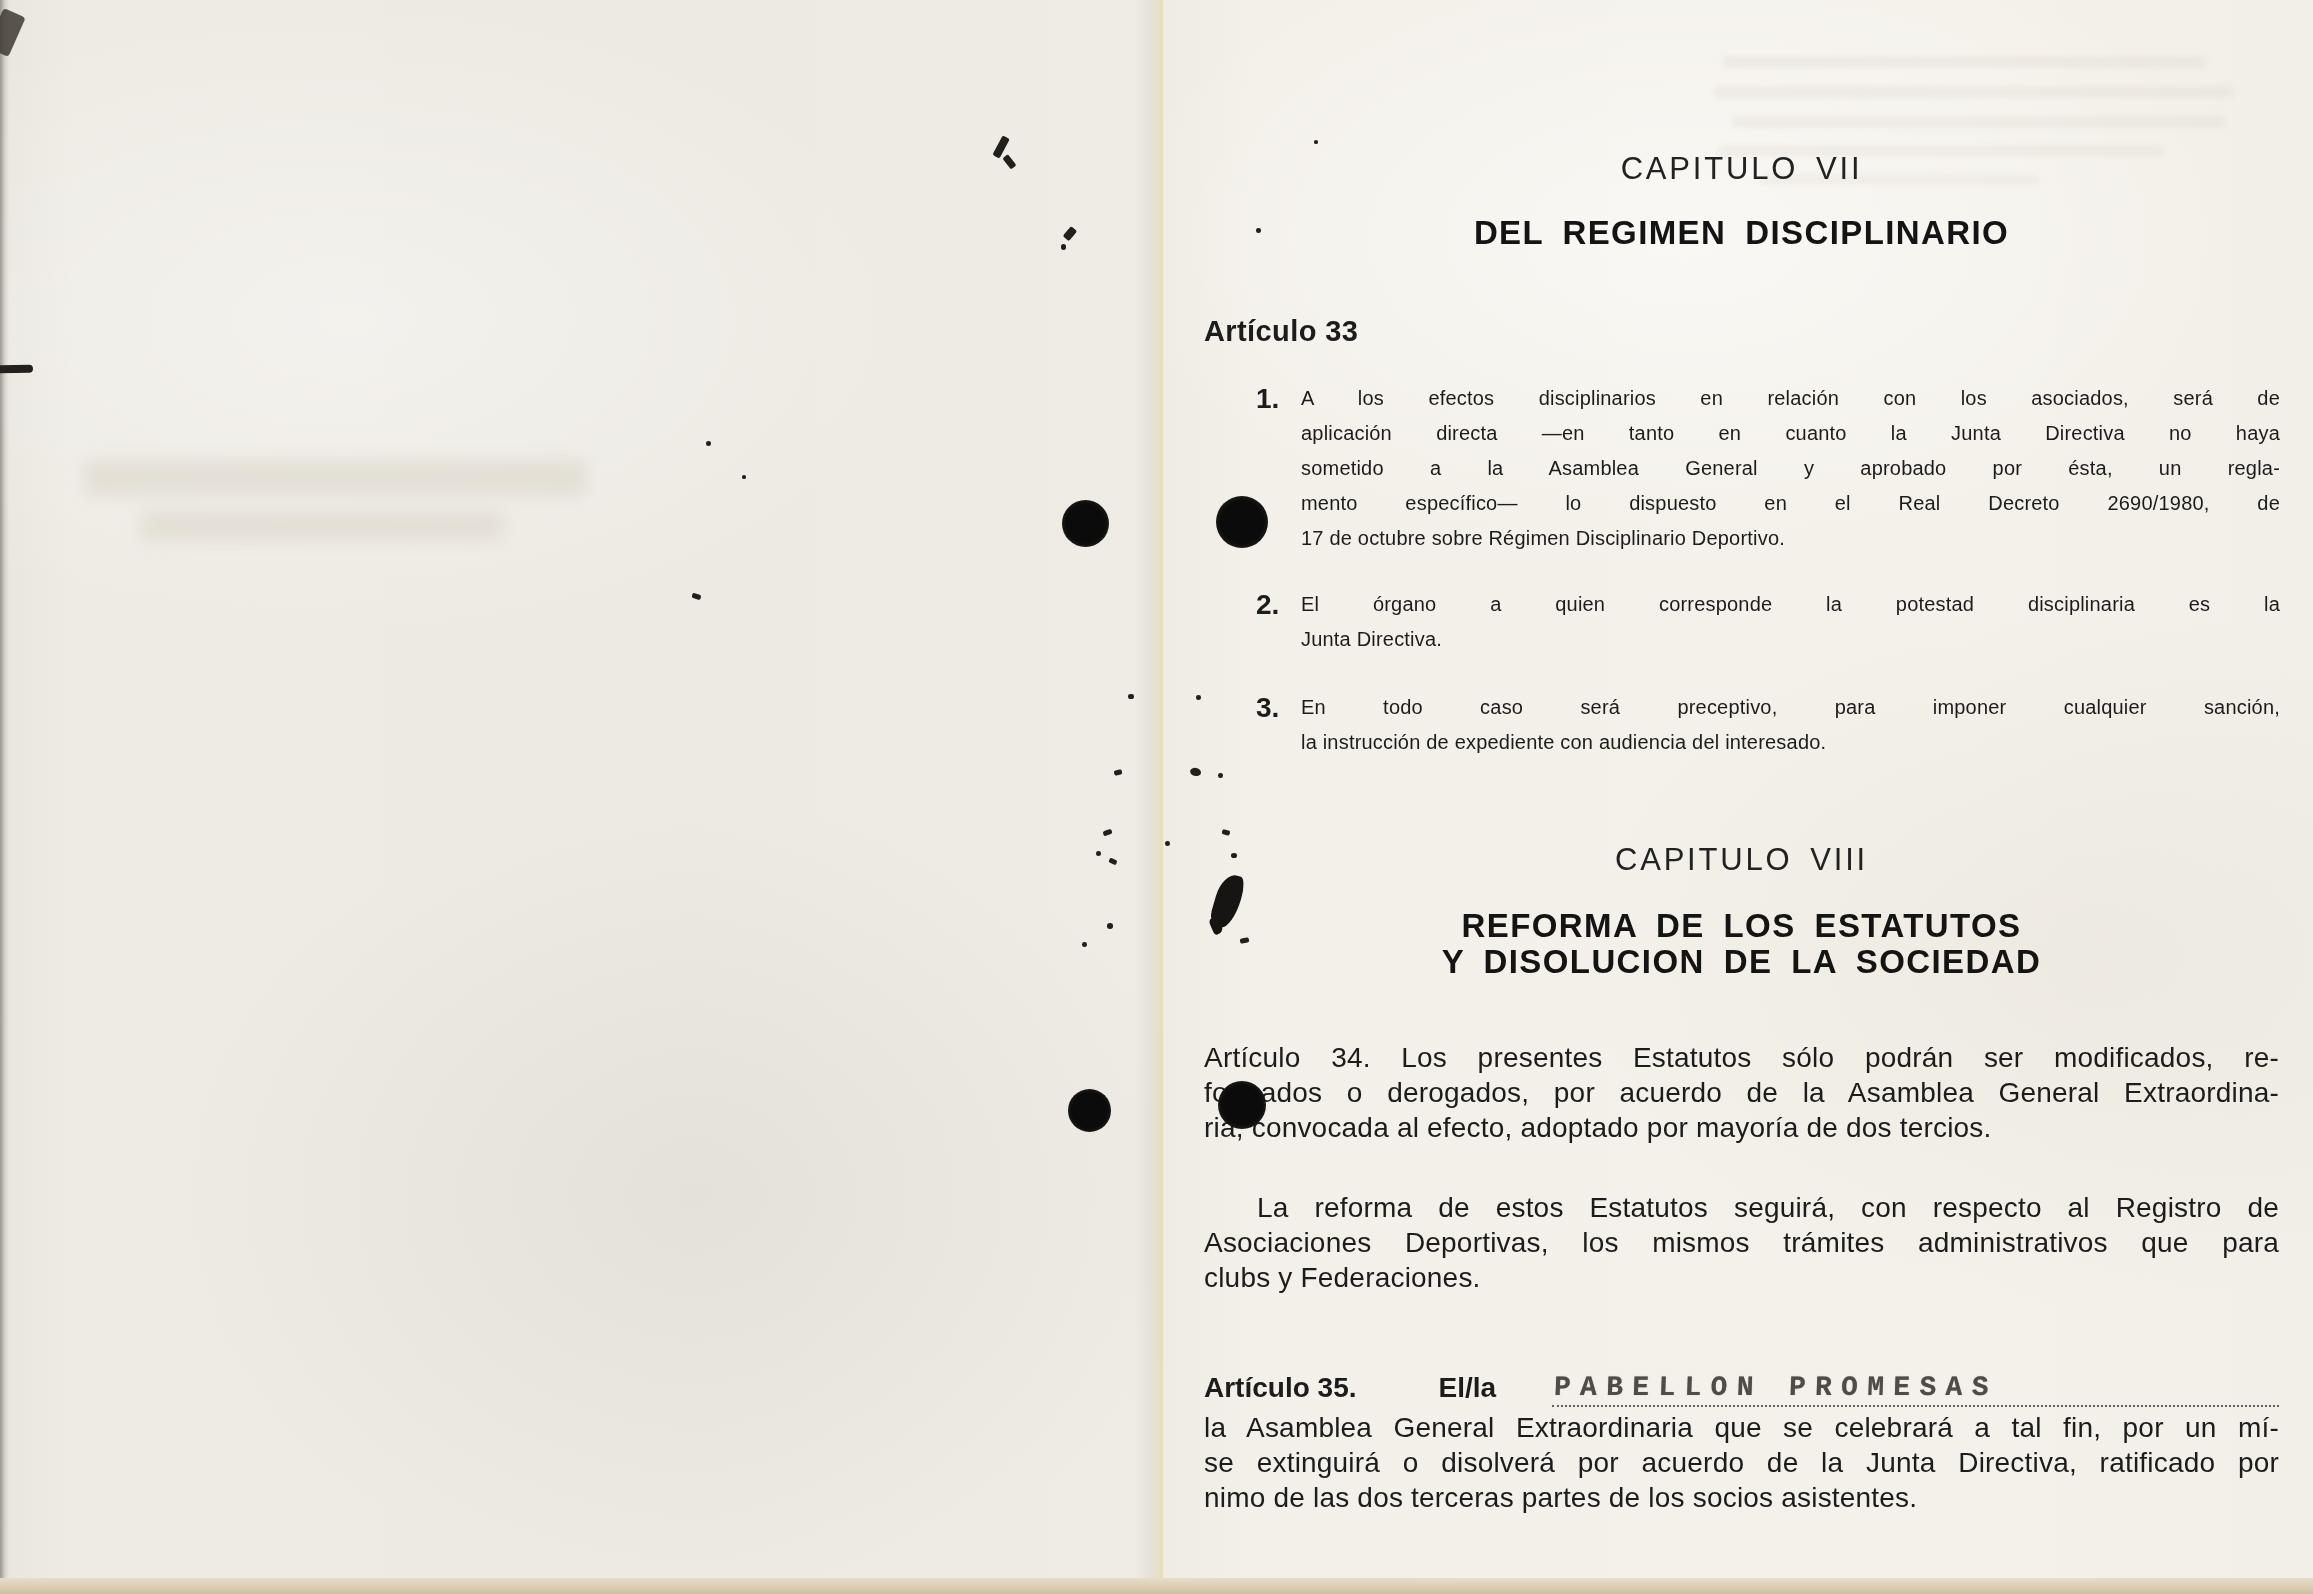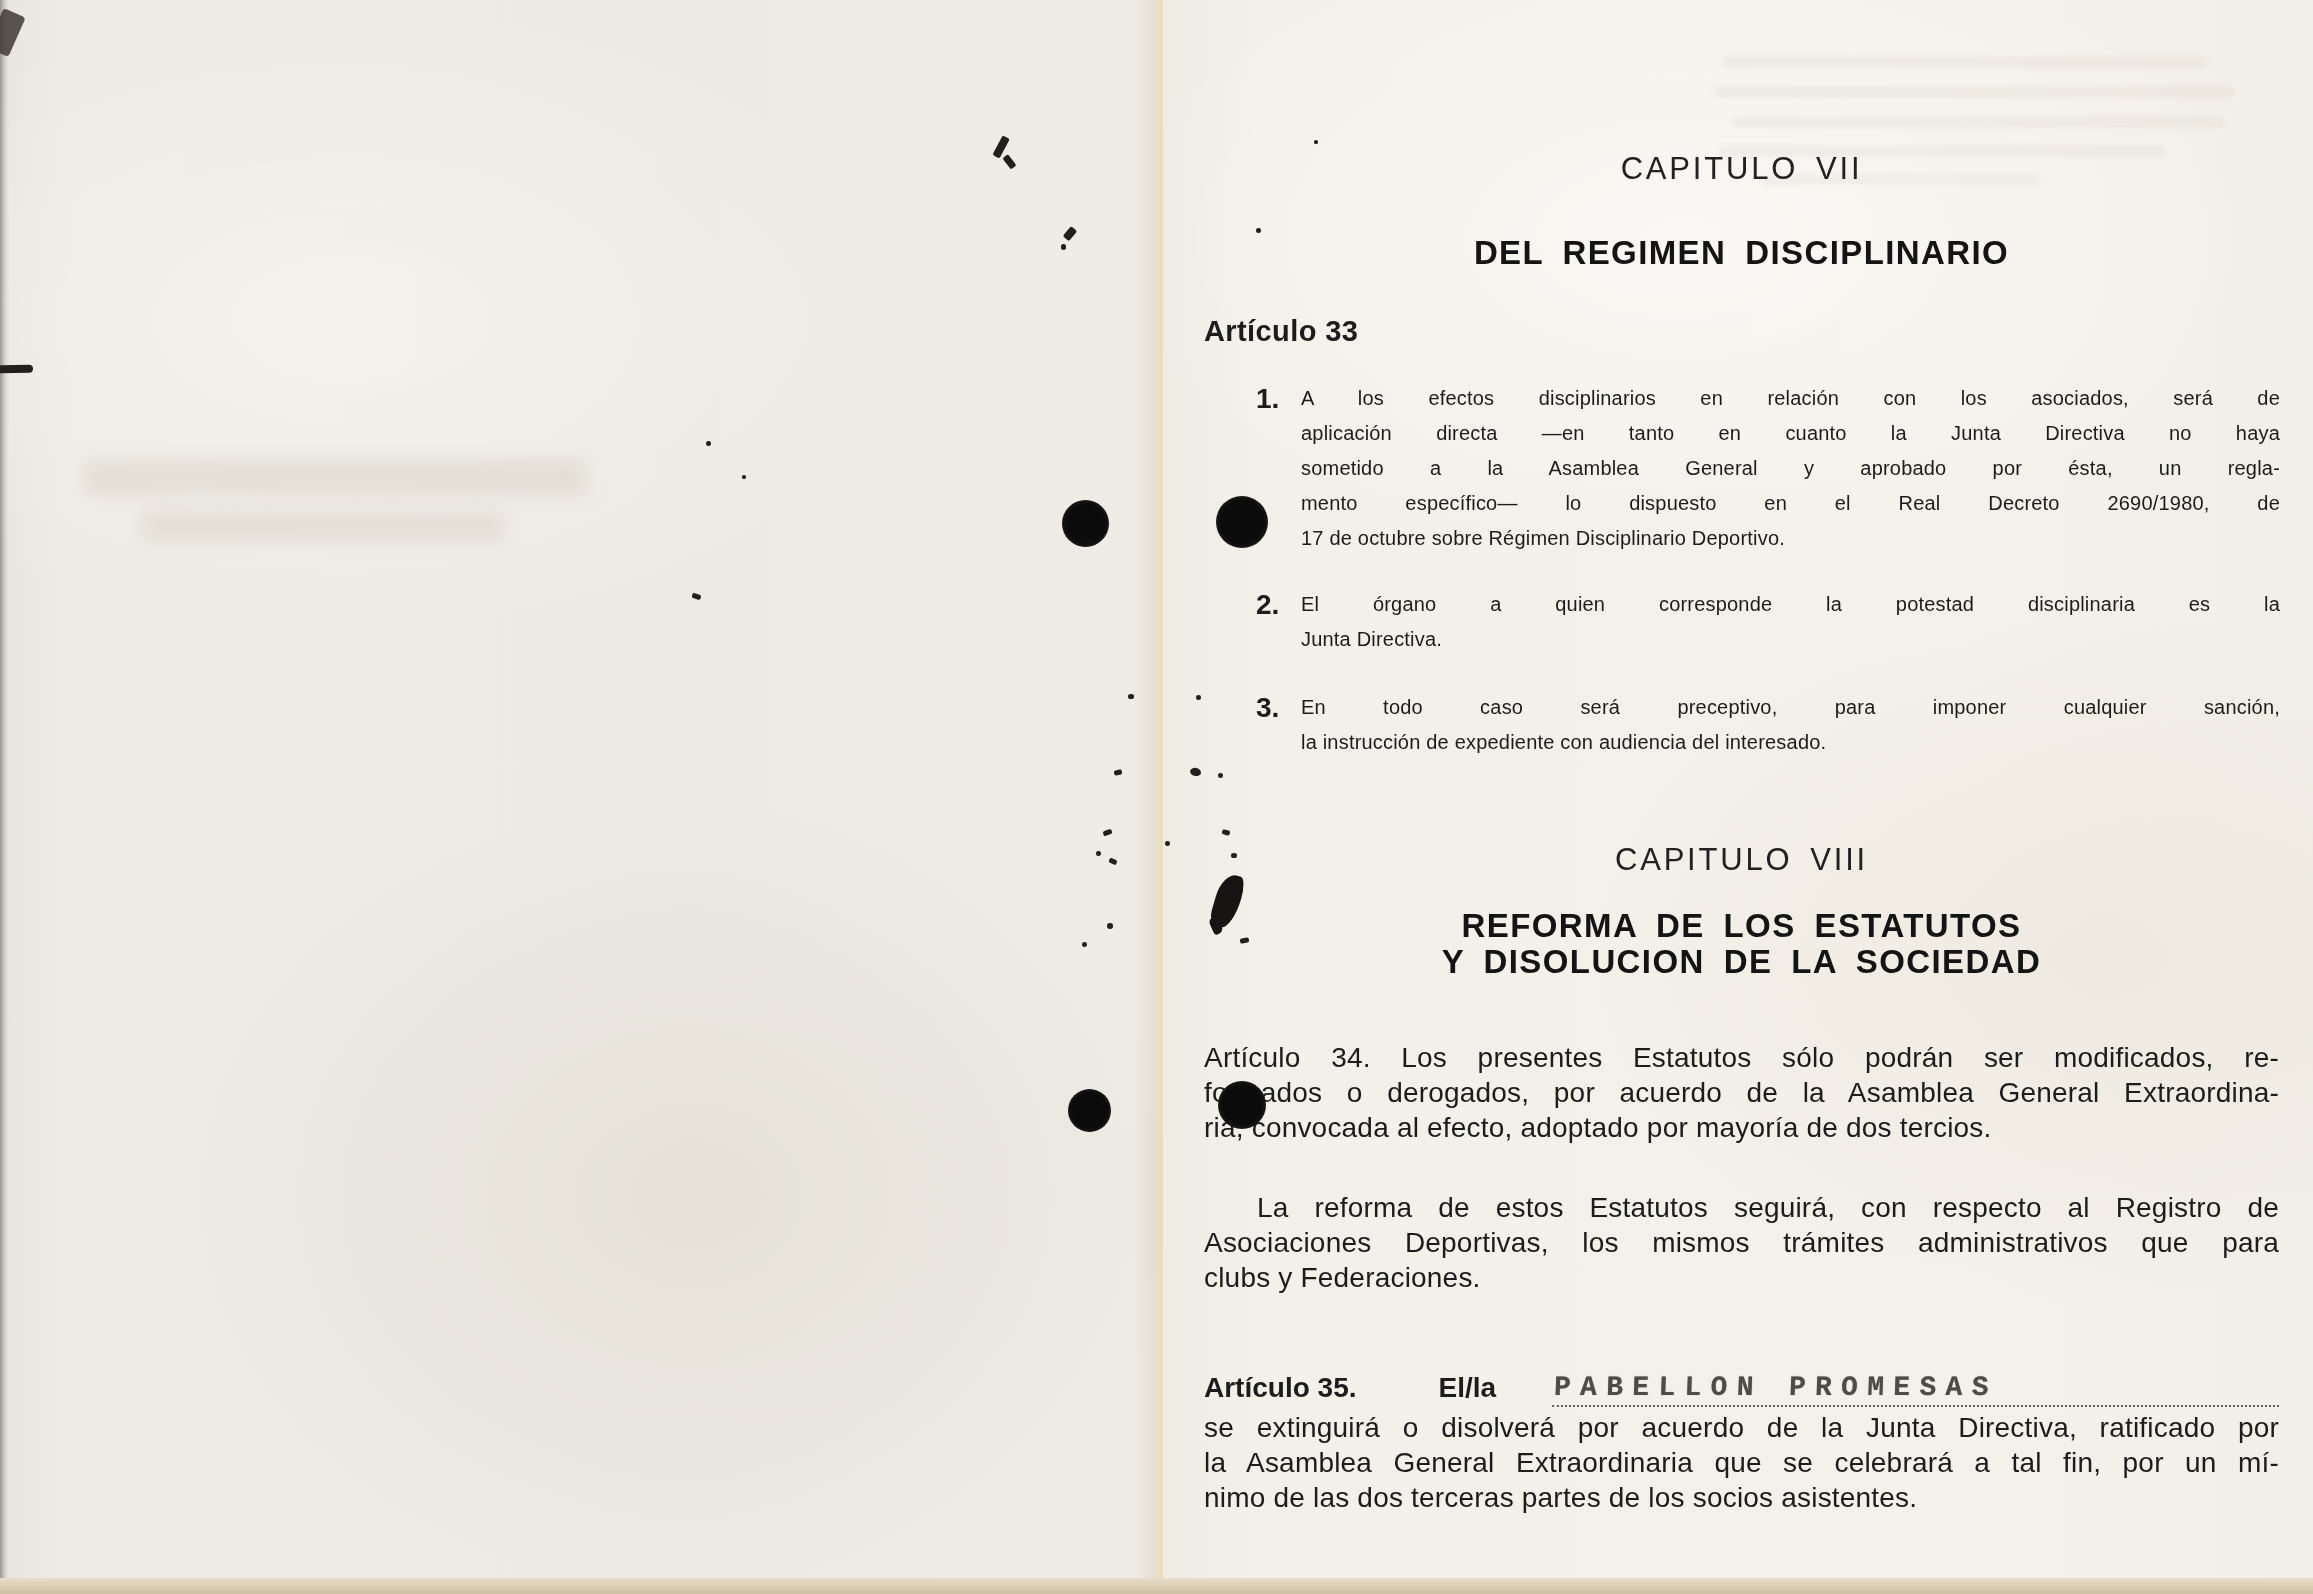--- a/index.html
+++ b/index.html
@@ -128,21 +128,21 @@
     <div class="ghost" style="left:550px;top:86px;width:522px;height:12px;opacity:.28;"></div>
     <div class="ghost" style="left:569px;top:116px;width:494px;height:12px;opacity:.26;"></div>
     <div class="ghost" style="left:555px;top:145px;width:447px;height:12px;opacity:.24;"></div>
     <div class="ghost" style="left:597px;top:174px;width:280px;height:11.2px;opacity:.22;"></div>
   </div>
 
   <div>
 
     <div class="kicker" style="top:151px;">CAPITULO VII</div>
 
-    <div class="chap-title" style="top:214px;margin-top:20px;">DEL REGIMEN DISCIPLINARIO</div>
+    <div class="chap-title" style="top:214px;">DEL REGIMEN DISCIPLINARIO</div>
 
     <div class="art-heading" style="top:315px;">Artículo 33</div>
 
     <div class="item" style="top:381px;">
       <div class="item-num">1.</div>
       <div class="item-lines">
           <div class="tline">A los efectos disciplinarios en relación con los asociados, será de</div>
           <div class="tline">aplicación directa —en tanto en cuanto la Junta Directiva no haya</div>
           <div class="tline">sometido a la Asamblea General y aprobado por ésta, un regla-</div>
           <div class="tline">mento específico— lo dispuesto en el Real Decreto 2690/1980, de</div>
@@ -187,22 +187,22 @@
 
     <div class="art35-row">
       <span class="art35-lead">Artículo 35.</span>
       <span class="art35-blank-label">El/la</span>
       <span class="blank-fill">
         <span class="typed">PABELLON PROMESAS</span>
       </span>
     </div>
 
     <div class="tblock para" style="top:1410px;">
+        <div class="tline">la Asamblea General Extraordinaria que se celebrará a tal fin, por un mí-</div>
         <div class="tline">se extinguirá o disolverá por acuerdo de la Junta Directiva, ratificado por</div>
-        <div class="tline">la Asamblea General Extraordinaria que se celebrará a tal fin, por un mí-</div>
         <div class="tline final">nimo de las dos terceras partes de los socios asistentes.</div>
       </div>
   </div>
 
   <div class="punch" style="left:1062px;top:500px;width:47px;height:47px;"></div>
   <div class="punch" style="left:1216px;top:496px;width:52px;height:52px;"></div>
   <div class="punch" style="left:1068px;top:1089px;width:43px;height:43px;"></div>
   <div class="punch" style="left:1218px;top:1081px;width:48px;height:48px;"></div>
 
   <div class="blot"></div>

